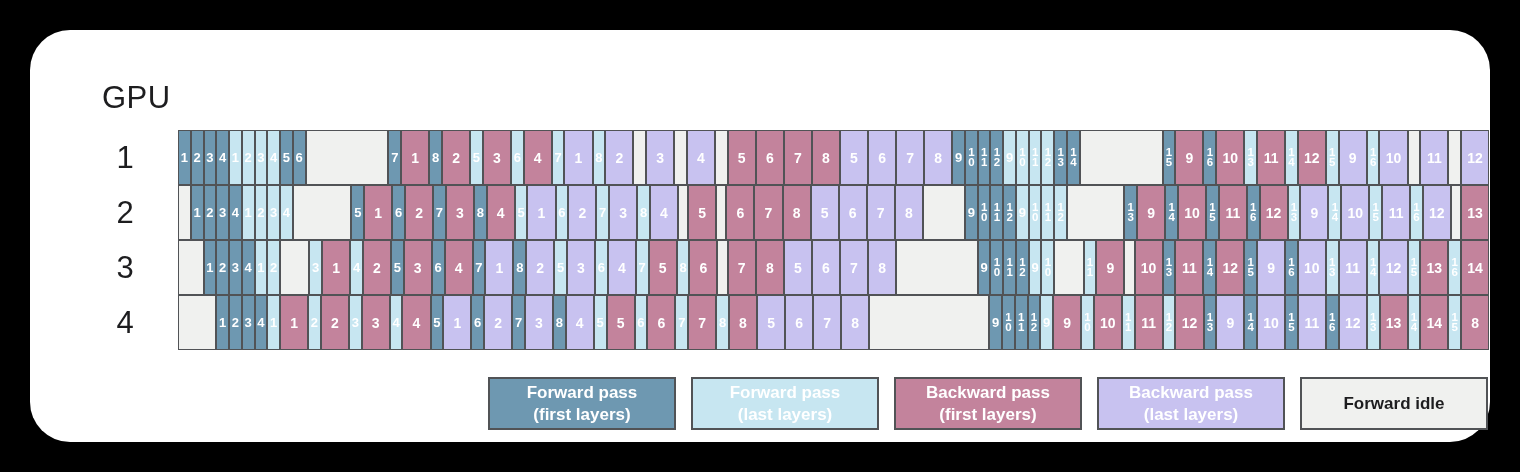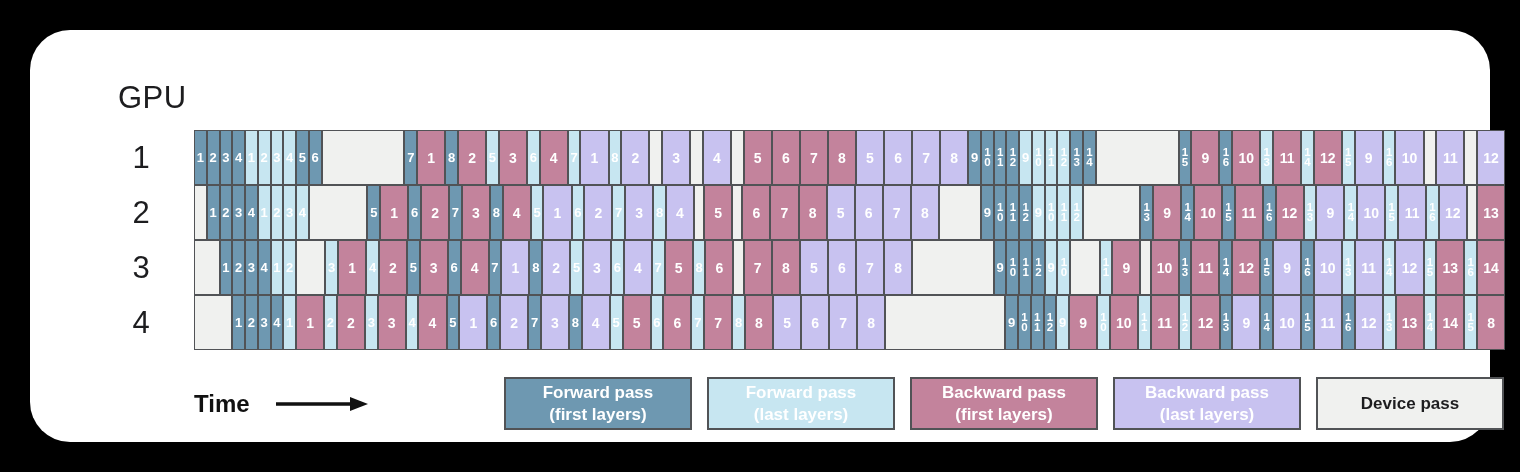--- a/index.html
+++ b/index.html
@@ -7,21 +7,21 @@
     width:1520px;height:472px;
     background:#000;
     font-family:"Liberation Sans", sans-serif;
     position:relative;
     overflow:hidden;
   }
   .card{
     position:absolute;left:30px;top:30px;right:30px;bottom:30px;
     background:#fff;border-radius:40px;
   }
-  .abs{position:absolute;margin-left:16px;}
+  .abs{position:absolute;}
   .gpu-label{
     left:72px;top:50px;font-size:31px;color:#1d1d1f;font-weight:400;letter-spacing:.5px;
   }
   .row-labels{
     left:60px;top:100px;width:70px;height:220px;
     display:flex;flex-direction:column;
   }
   .row-labels span{
     flex:1;display:flex;align-items:center;justify-content:center;
     font-size:31px;color:#1d1d1f;
@@ -320,41 +320,34 @@
         <div class="cell stack" style="flex: 0 0 0.972763%; background: rgb(110, 152, 177); border-color: rgb(81, 83, 86); color: rgb(255, 255, 255);">1<br>6</div>
         <div class="cell wide" style="flex: 0 0 2.14008%; background: rgb(200, 194, 240); border-color: rgb(81, 83, 86); color: rgb(255, 255, 255);">12</div>
         <div class="cell stack" style="flex: 0 0 0.972763%; background: rgb(199, 230, 241); border-color: rgb(81, 83, 86); color: rgb(255, 255, 255);">1<br>3</div>
         <div class="cell wide" style="flex: 0 0 2.14008%; background: rgb(195, 131, 156); border-color: rgb(81, 83, 86); color: rgb(255, 255, 255);">13</div>
         <div class="cell stack" style="flex: 0 0 0.972763%; background: rgb(199, 230, 241); border-color: rgb(81, 83, 86); color: rgb(255, 255, 255);">1<br>4</div>
         <div class="cell wide" style="flex: 0 0 2.14008%; background: rgb(195, 131, 156); border-color: rgb(81, 83, 86); color: rgb(255, 255, 255);">14</div>
         <div class="cell stack" style="flex: 0 0 0.972763%; background: rgb(199, 230, 241); border-color: rgb(81, 83, 86); color: rgb(255, 255, 255);">1<br>5</div>
         <div class="cell wide" style="flex: 0 0 2.14008%; background: rgb(195, 131, 156); border-color: rgb(81, 83, 86); color: rgb(255, 255, 255);">8</div>
       </div>
     </div>
-  <div class="abs timebar">
-    <span class="time-text">Time</span>
-    <svg width="92" height="16" viewBox="0 0 92 16">
-      <line x1="0" y1="8" x2="76" y2="8" stroke="#111" stroke-width="3.5"></line>
-      <polygon points="74,1 92,8 74,15" fill="#111"></polygon>
-    </svg>
-  </div>
   <div class="abs legend">
       <div class="lg-box" style="background: rgb(110, 152, 177); color: rgb(255, 255, 255);">
         <span>Forward pass</span>
         <span>(first layers)</span>
       </div>
       <div class="lg-box" style="background: rgb(199, 230, 241); color: rgb(255, 255, 255);">
         <span>Forward pass</span>
         <span>(last layers)</span>
       </div>
       <div class="lg-box" style="background: rgb(195, 131, 156); color: rgb(255, 255, 255);">
         <span>Backward pass</span>
         <span>(first layers)</span>
       </div>
       <div class="lg-box" style="background: rgb(200, 194, 240); color: rgb(255, 255, 255);">
         <span>Backward pass</span>
         <span>(last layers)</span>
       </div>
       <div class="lg-box" style="background: rgb(240, 241, 239); color: rgb(29, 29, 31);">
-        <span>Device pass</span>
+        <span>Forward idle</span>
       </div>
     </div>
 </div>
 
 </body></html>

